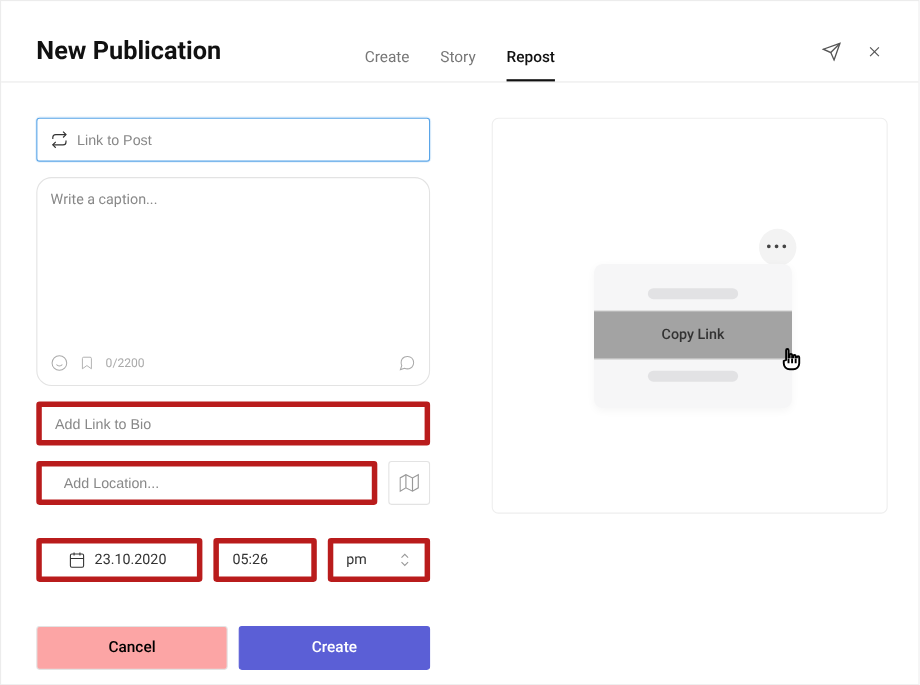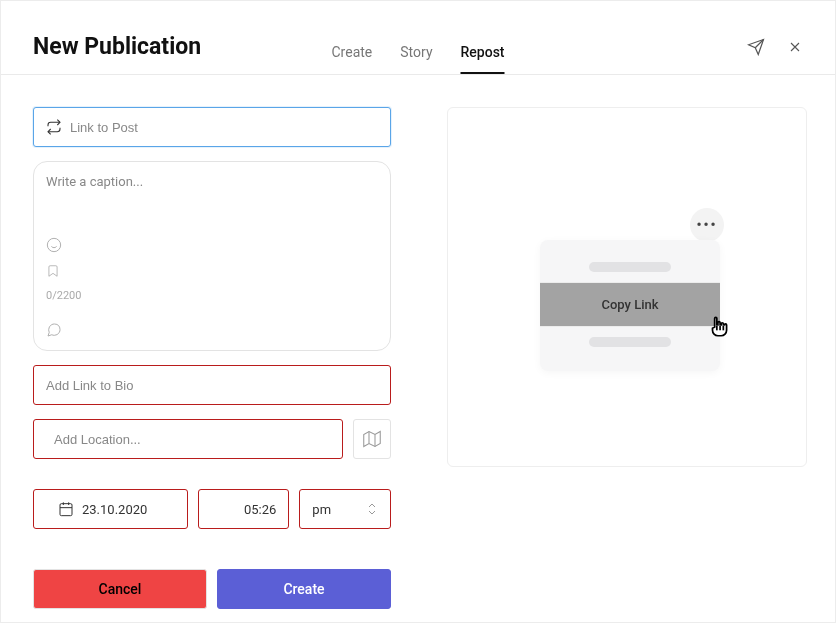--- a/index.html
+++ b/index.html
@@ -70,21 +70,21 @@
     width: 358px;
     flex-shrink: 0;
   }
   .right {
     flex: 1;
     display: flex;
     flex-direction: column;
     align-items: center;
   }
   .field {
-    border: 1px solid #b91c1c;
+    border: 5px solid #b91c1c;
     border-radius: 3px;
     background: #fff;
     display: flex;
     align-items: center;
     padding: 0 12px;
     height: 40px;
     font-size: 13px;
     color: #333;
   }
   .field.active {
@@ -115,23 +115,23 @@
     outline: none;
     resize: none;
     flex: 1;
     font-size: 13px;
     font-family: inherit;
     color: #333;
   }
   .caption-box textarea::placeholder { color: #888; }
   .caption-footer {
     display: flex;
+    align-items: center;
     gap: 10px;
     color: #aaa;
-    flex-direction: column;
   }
   .caption-footer .counter {
     font-size: 11px;
     color: #aaa;
   }
   .caption-footer .spacer { flex: 1; }
   .bio-field { margin-bottom: 14px; }
   .location-row {
     display: flex;
     gap: 10px;
@@ -154,42 +154,42 @@
     gap: 10px;
     margin-bottom: 40px;
   }
   .date-field {
     flex: 1.6;
     display: flex;
     align-items: center;
     gap: 8px;
     padding-left: 24px;
   }
-  .time-field { flex: 0.9; justify-content: flex-end; }
+  .time-field { flex: 0.9; justify-content: flex-start; }
   .ampm-field {
     flex: 0.9;
     display: flex;
     align-items: center;
     justify-content: space-between;
   }
   .action-row {
     display: flex;
     gap: 10px;
   }
   .btn {
     flex: 1;
     height: 40px;
     border-radius: 3px;
     font-size: 14px;
     display: flex;
     align-items: center;
     justify-content: center;
     cursor: pointer;
     border: 1px solid #e3e3e3;
-    background: #ef4444;
+    background: #fca5a5;
     font-weight: 500;
   }
   .btn.primary {
     background: #5b5fd6;
     border-color: #5b5fd6;
     color: #fff;
   }
   .preview-card {
     width: 360px;
     height: 360px;

